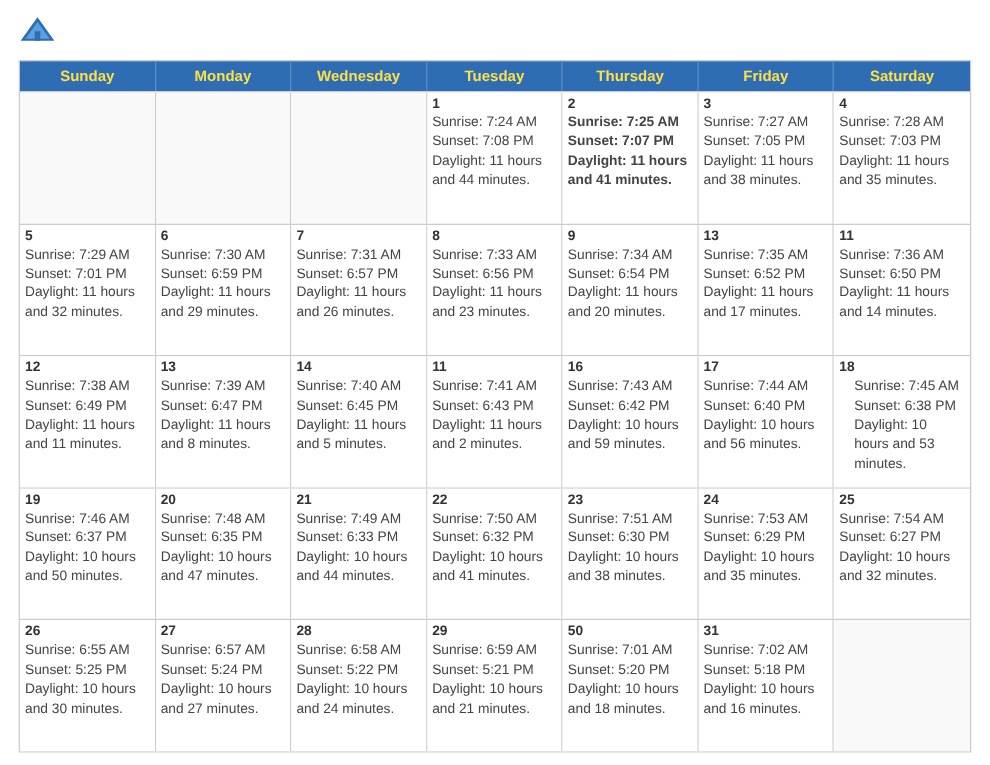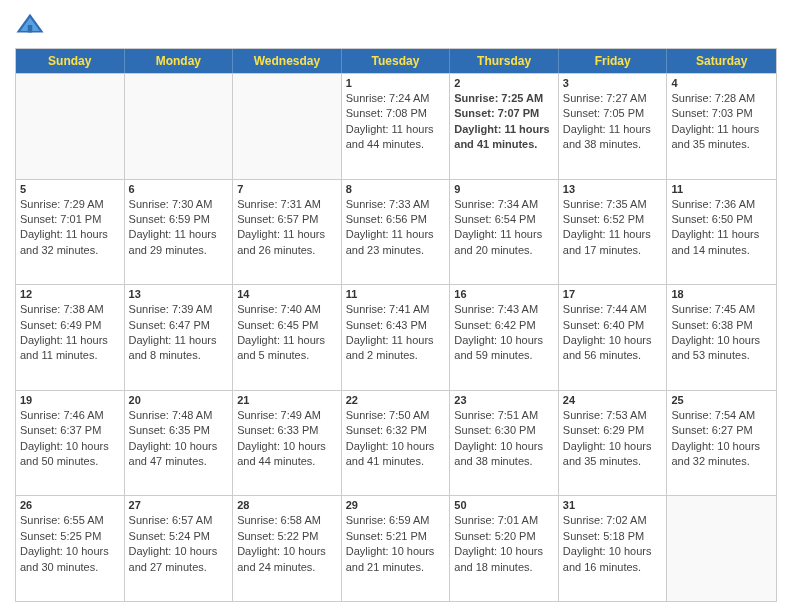--- a/index.html
+++ b/index.html
@@ -251,21 +251,21 @@
 Daylight: 10 hours and 59 minutes.</div>
           </div>
           <div class="cal-cell">
             <div class="day-number">17</div>
             <div class="day-info" style="white-space: pre-line;">Sunrise: 7:44 AM
 Sunset: 6:40 PM
 Daylight: 10 hours and 56 minutes.</div>
           </div>
           <div class="cal-cell">
             <div class="day-number">18</div>
-            <div class="day-info" style="white-space: pre-line;">Sunrise: 7:45 AM
+            <div class="day-info" style="white-space: pre-line; margin-left: 12px;">Sunrise: 7:45 AM
 Sunset: 6:38 PM
 Daylight: 10 hours and 53 minutes.</div>
           </div>
         </div>
         <div class="cal-row">
           <div class="cal-cell">
             <div class="day-number">19</div>
             <div class="day-info" style="white-space: pre-line;">Sunrise: 7:46 AM
 Sunset: 6:37 PM
 Daylight: 10 hours and 50 minutes.</div>

